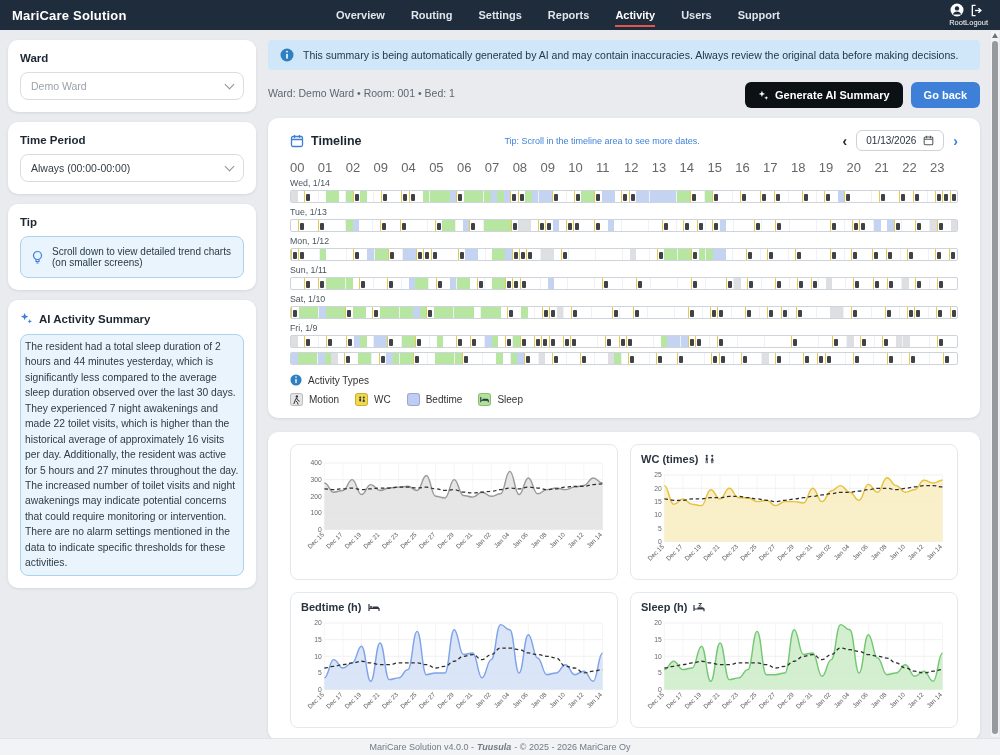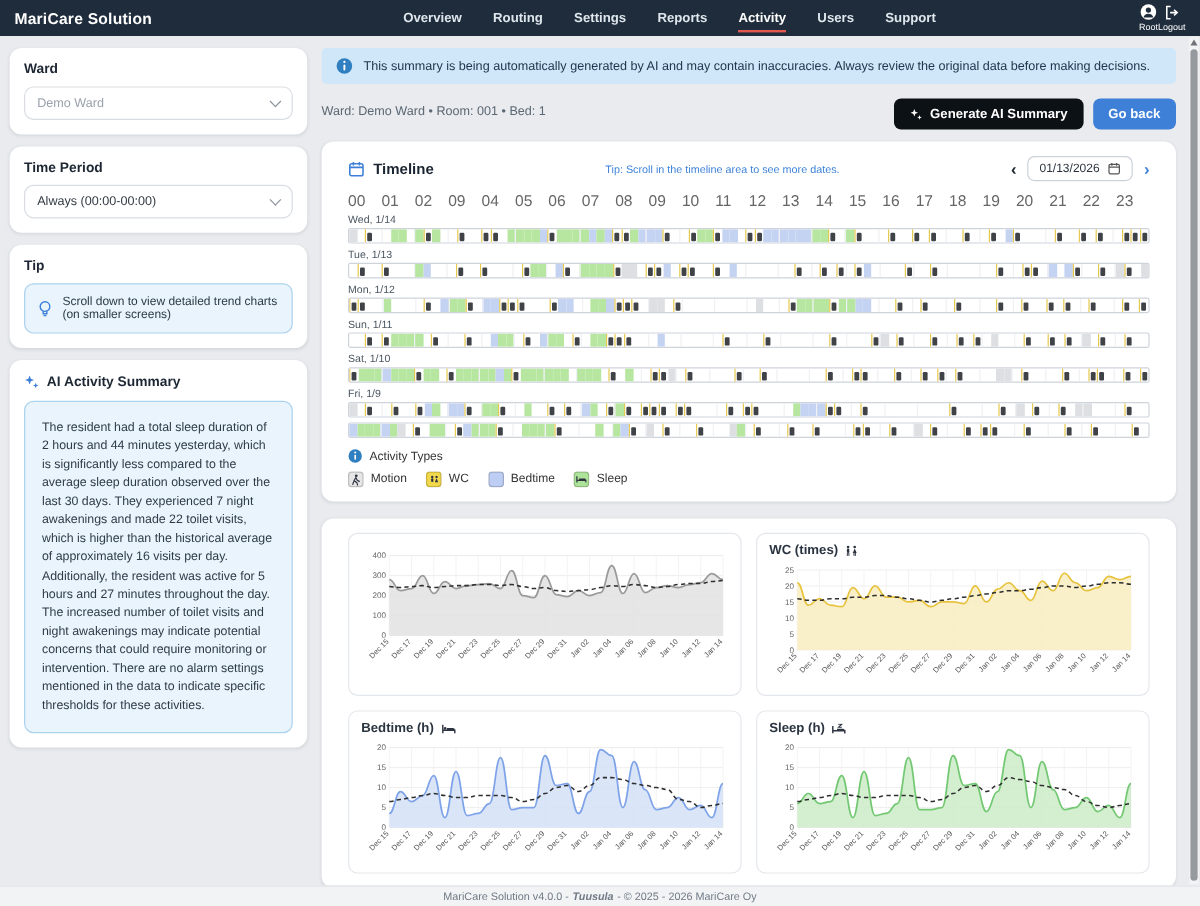--- a/index.html
+++ b/index.html
@@ -23,21 +23,21 @@
   .select { border:1px solid #d9dde2; border-radius:8px; padding:7px 10px; font-size:10.5px;
             display:flex; justify-content:space-between; align-items:center; cursor:pointer; background:#fff; }
   .select .val { color:#343c45; }
   .select.disabled .val { color:#9aa2ab; }
   .chev { width:7px; height:7px; border-right:1.5px solid #8a929b; border-bottom:1.5px solid #8a929b;
           transform:rotate(45deg); margin-top:-3px; }
   .bluebox { background:#e9f4fc; border:1px solid #abd2ee; border-radius:8px; padding:9px 10px;
              font-size:10px; color:#2b3a46; display:flex; gap:8px; align-items:center; }
   .ai-head { display:flex; gap:6px; align-items:center; margin-bottom:9px; }
   .ai-head span { font-size:11.5px; font-weight:bold; color:#1d2733; }
-  .ai-text { background:#e9f4fc; border:1px solid #abd2ee; border-radius:8px; padding:14px;
+  .ai-text { background:#e9f4fc; border:1px solid #abd2ee; border-radius:8px; padding:4px;
              font-size:10.3px; line-height:1.5; color:#2e3b47; }
 
   
   .main { flex:1; display:flex; flex-direction:column; padding-right:10px; overflow:hidden; }
   .banner { background:#cfe7f8; border-radius:4px; padding:8px 12px; font-size:10.5px; color:#22374b;
             display:flex; gap:9px; align-items:center; margin:0 2px 12px 2px; }
   .res-row { display:flex; justify-content:space-between; align-items:flex-start; margin:0 2px 10px; }
   .res-name { font-size:15.5px; font-weight:bold; color:#141e29; }
   .res-meta { font-size:10.5px; color:#5b6772; margin-top:5px; }
   .btns { display:flex; gap:8px; }

